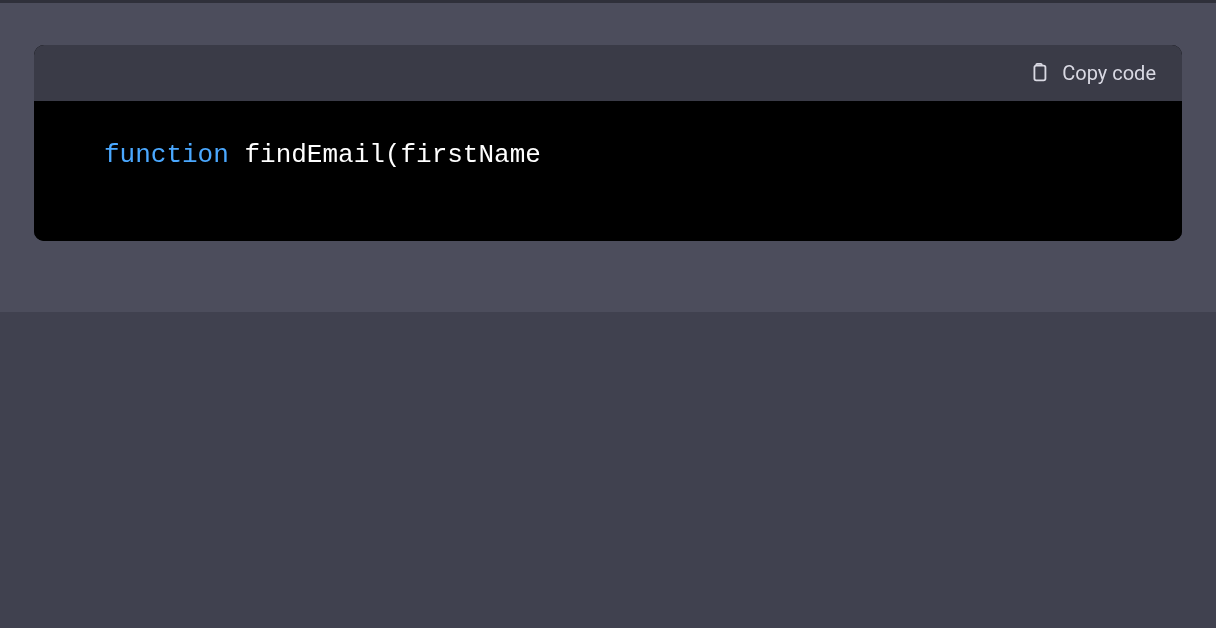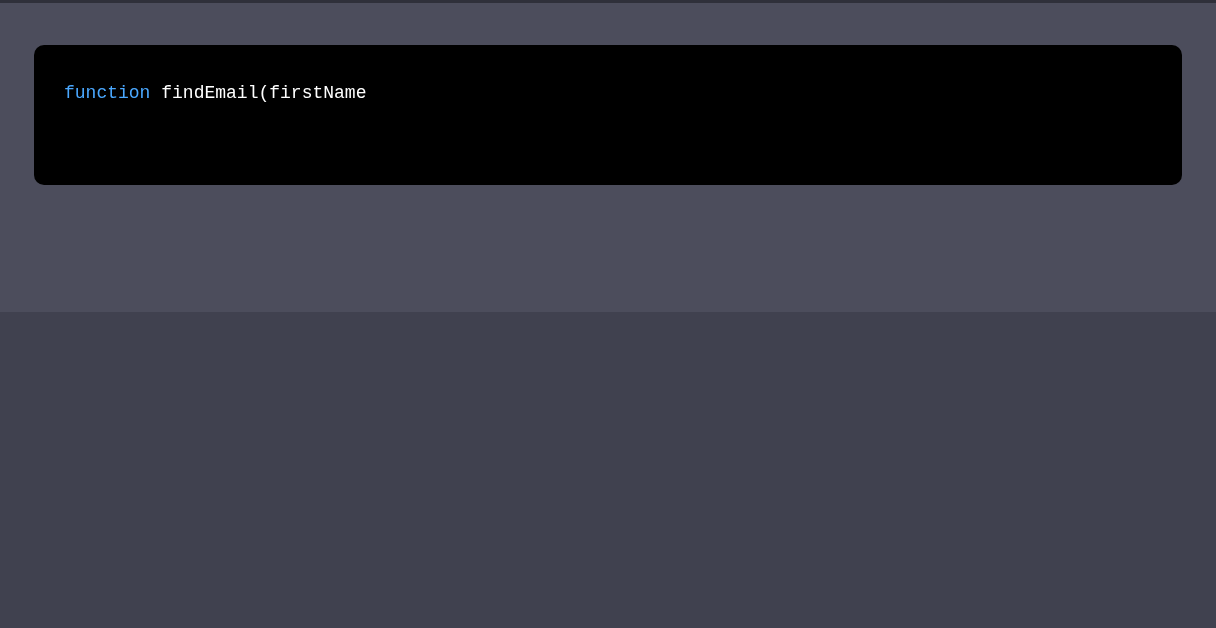--- a/index.html
+++ b/index.html
@@ -57,43 +57,53 @@
       stroke-width: 2;
       fill: none;
     }
     .code-body {
       background: #000000;
       padding: 36px 30px 60px 30px;
       min-height: 140px;
     }
     .code-line {
       font-family: "SFMono-Regular", Consolas, "Liberation Mono", Menlo, monospace;
-      font-size: 18px;
+      font-size: 26px;
       line-height: 1.4;
       white-space: pre;
       color: #ffffff;
+      margin-left: 40px;
     }
     .tok-keyword {
       color: #4aa8ff;
     }
     .tok-plain {
       color: #ffffff;
     }
     .lower-section {
       width: 100%;
       height: 316px;
       background: #40414f;
     }
   </style>
 </head>
 <body>
 
 <div class="top-divider"></div>
 
 <div class="upper-section">
   <div class="code-block">
+    <div class="code-header">
+      <button class="copy-button">
+        <svg class="clipboard-icon" viewBox="0 0 24 24">
+          <rect x="7" y="4" width="12" height="16" rx="2"></rect>
+          <path d="M9 4V3a1 1 0 0 1 1-1h4a1 1 0 0 1 1 1v1"></path>
+        </svg>
+        <span>Copy code</span>
+      </button>
+    </div>
     <div class="code-body">
       <div class="code-line"><span class="tok-keyword">function</span><span class="tok-plain"> findEmail(firstName</span></div>
     </div>
   </div>
 </div>
 
 <div class="lower-section"></div>
 
 </body></html>

